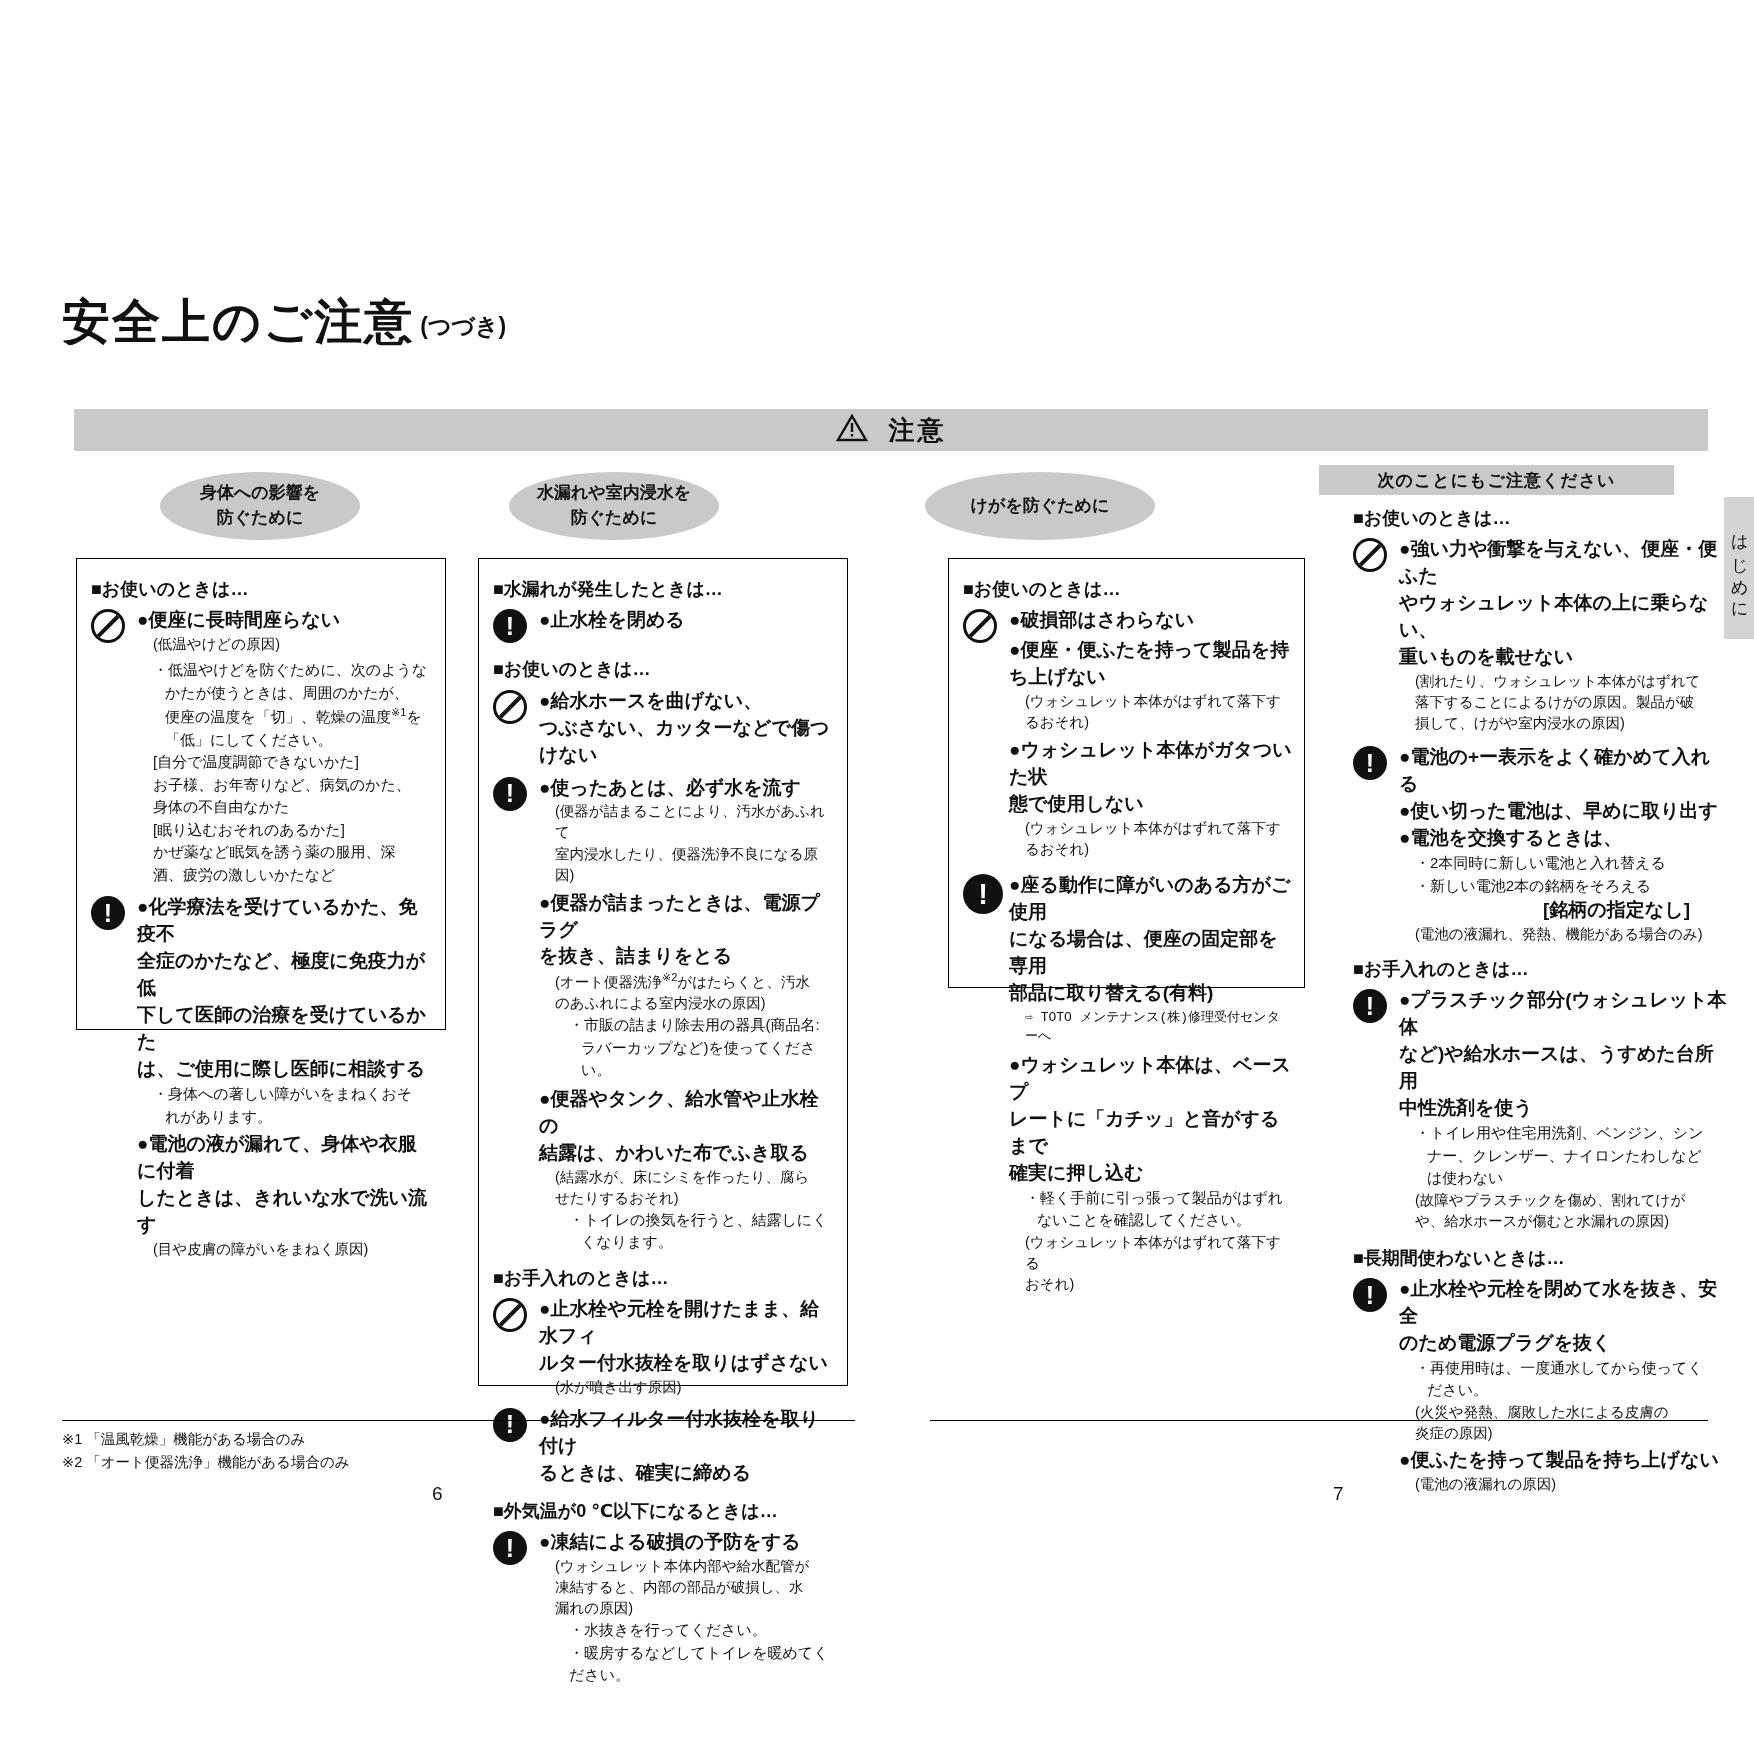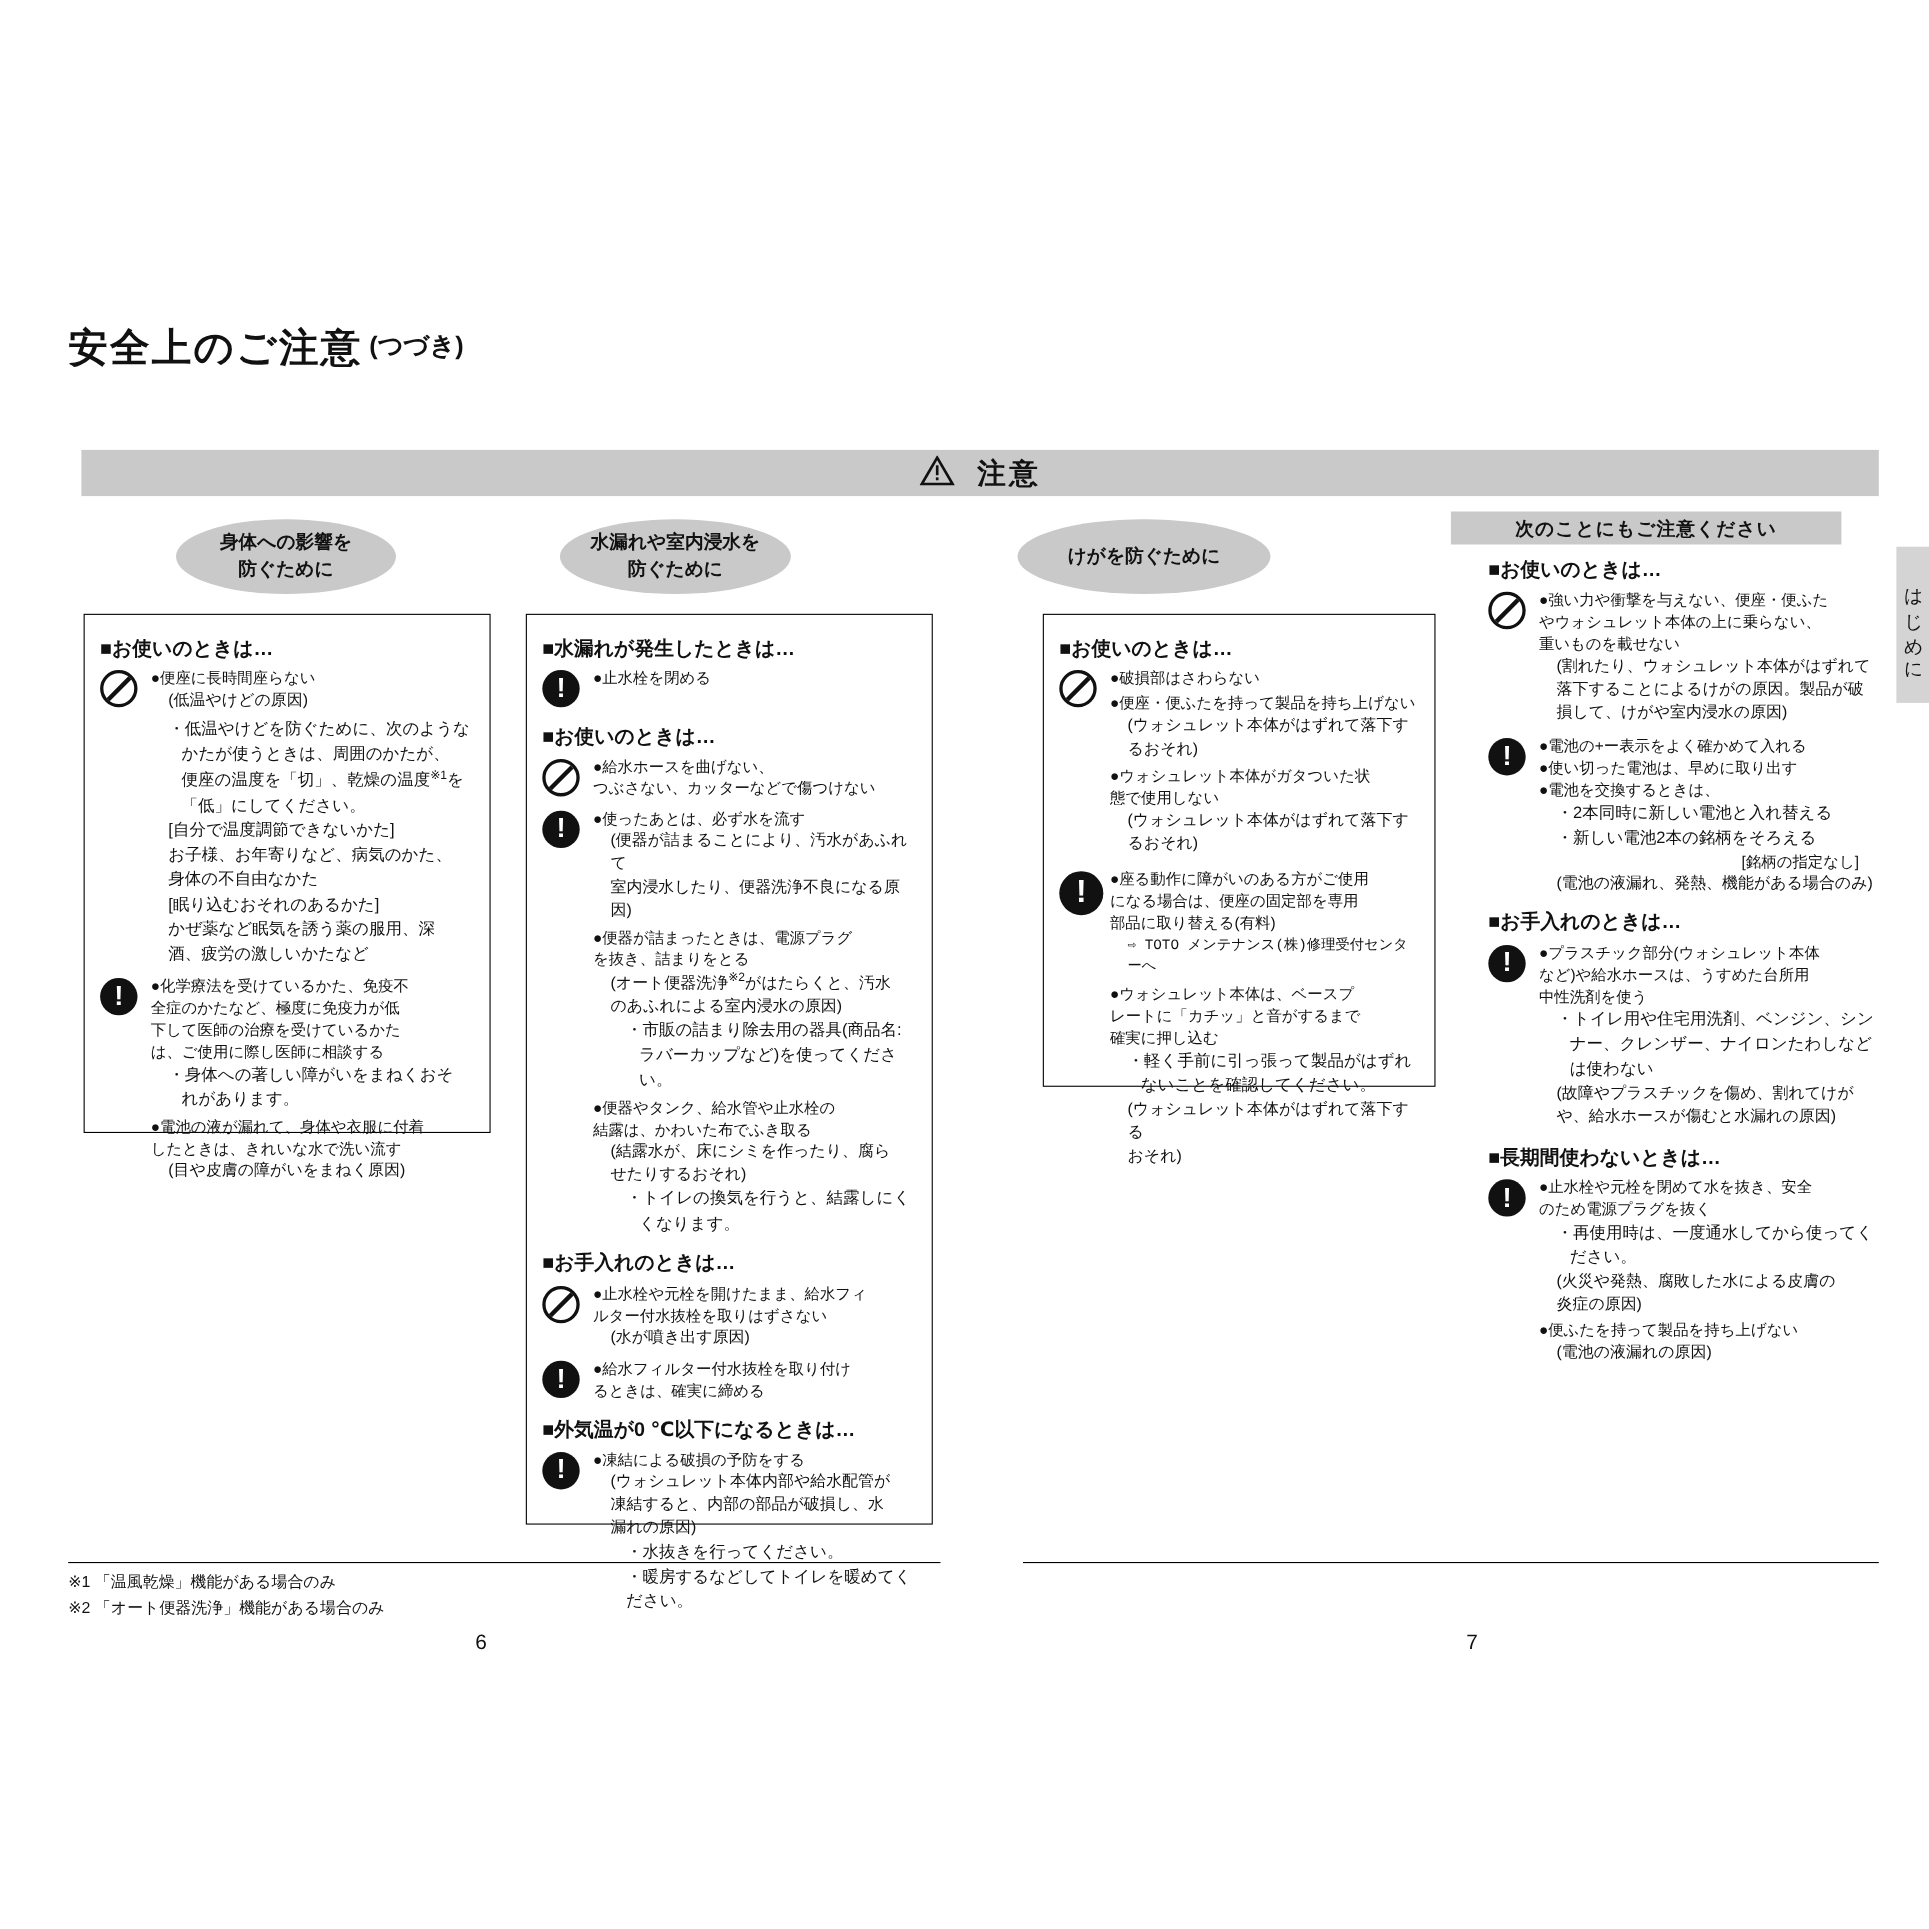--- a/index.html
+++ b/index.html
@@ -5,21 +5,21 @@
   html,body{margin:0;padding:0;}
   body{
     width:1754px;height:1754px;background:#ffffff;
     font-family:"Liberation Sans","DejaVu Sans",sans-serif;
     color:#111;position:relative;overflow:hidden;
   }
   .page{position:absolute;left:0;top:0;width:1754px;height:1754px;}
 
   
   .title-row{position:absolute;left:62px;top:298px;display:flex;align-items:flex-end;}
-  .title-main{font-size:36px;font-weight:bold;letter-spacing:2px;line-height:1;}
+  .title-main{font-size:48px;font-weight:bold;letter-spacing:2px;line-height:1;}
   .title-sub{font-size:23px;font-weight:bold;margin-left:6px;margin-bottom:4px;}
 
   
   .caution-bar{
     position:absolute;left:74px;top:409px;width:1634px;height:42px;
     background:#c9c9c9;display:flex;align-items:center;justify-content:center;
   }
   .caution-inner{display:flex;align-items:center;gap:21px;}
   .caution-text{font-size:26px;font-weight:bold;letter-spacing:3px;}
   .tri{display:inline-block;}
@@ -60,21 +60,21 @@
   .ic34{width:34px;height:34px;}
   .ic34.alert{font-size:25px;}
   .ic40{width:40px;height:40px;}
   .ic40.alert{font-size:29px;}
 
   
   .sec-head{font-size:18px;font-weight:bold;margin:0 0 6px 0;line-height:1.35;}
   .row{display:flex;align-items:flex-start;margin-bottom:4px;}
   .row .icwrap{width:46px;flex:none;padding-top:2px;}
   .row .body{flex:1;}
-  .b1{font-size:14px;line-height:1.42;font-weight:normal;}
+  .b1{font-size:19px;line-height:1.42;font-weight:bold;}
   .paren{font-size:14.5px;line-height:1.45;font-weight:normal;}
   .dot{font-size:15px;line-height:1.5;font-weight:normal;}
   .ind1{padding-left:16px;}
   .ind2{padding-left:30px;}
   .tiny{font-size:13px;line-height:1.45;}
   .nb{font-weight:normal;font-family:Liberation Mono, monospace;}
   .sup{font-size:11px;vertical-align:super;}
 
   
   .rhead{

